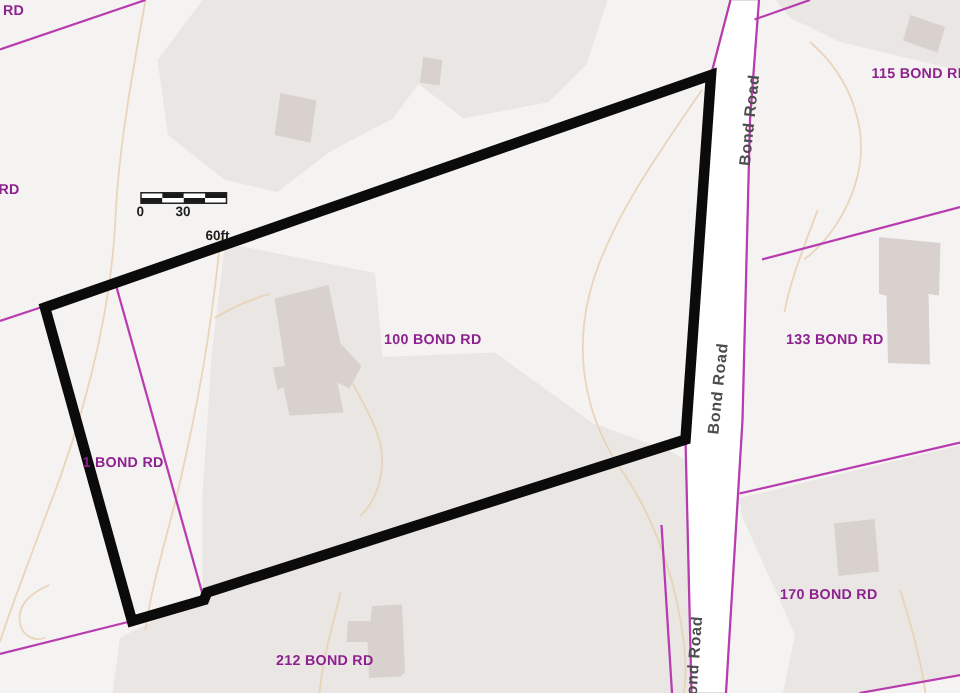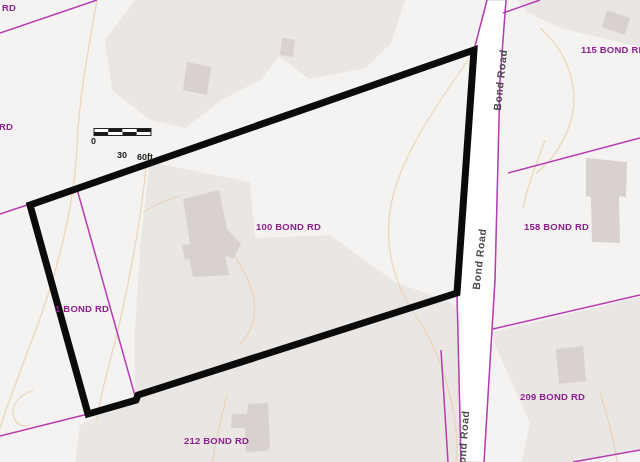--- a/index.html
+++ b/index.html
@@ -87,26 +87,26 @@
       <rect x="108.25" y="132" width="14.25" height="3.5" fill="#ffffff"></rect>
       <rect x="122.5" y="132" width="14.25" height="3.5" fill="#1a1a1a"></rect>
       <rect x="136.75" y="132" width="14.25" height="3.5" fill="#ffffff"></rect>
       <rect class="sb-border" x="94" y="128.5" width="57" height="7"></rect>
     </g>
   </svg>
 
   <div class="lbl" style="left:2px;top:2px;">RD</div>
   <div class="lbl" style="left:-1px;top:121px;">RD</div>
   <div class="lbl" style="left:581px;top:44px;">115 BOND RD</div>
-  <div class="lbl" style="left:524px;top:221px;">158 BOND RD</div>
-  <div class="lbl" style="left:520px;top:391px;">209 BOND RD</div>
+  <div class="lbl" style="left:524px;top:221px;">133 BOND RD</div>
+  <div class="lbl" style="left:520px;top:391px;">170 BOND RD</div>
   <div class="lbl" style="left:184px;top:435px;">212 BOND RD</div>
   <div class="lbl" style="left:256px;top:221px;">100 BOND RD</div>
   <div class="lbl" style="left:55px;top:303px;">1 BOND RD</div>
 
   <div class="rlbl" style="left:500px;top:80px;">Bond Road</div>
   <div class="rlbl" style="left:479px;top:259px;">Bond Road</div>
   <div class="rlbl r3" style="left:463px;top:441px;">Bond Road</div>
 
   <div class="slbl" style="left:91px;top:136px;">0</div>
-  <div class="slbl" style="left:117px;top:136px;margin-top:14px;">30</div>
+  <div class="slbl" style="left:117px;top:136px;">30</div>
   <div class="slbl" style="left:137px;top:152px;">60ft</div>
 </div>
 
 </body></html>

